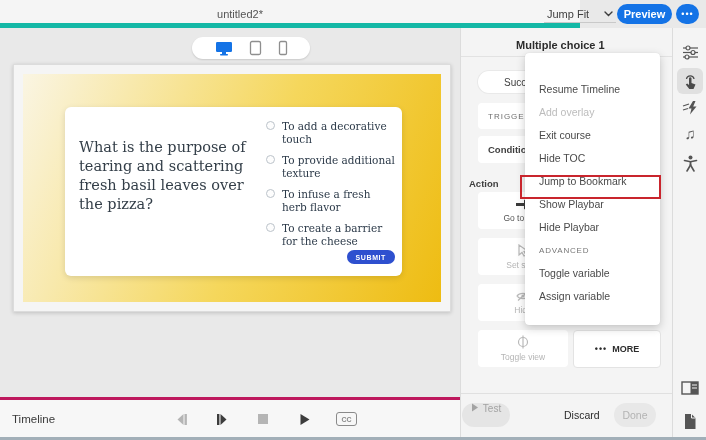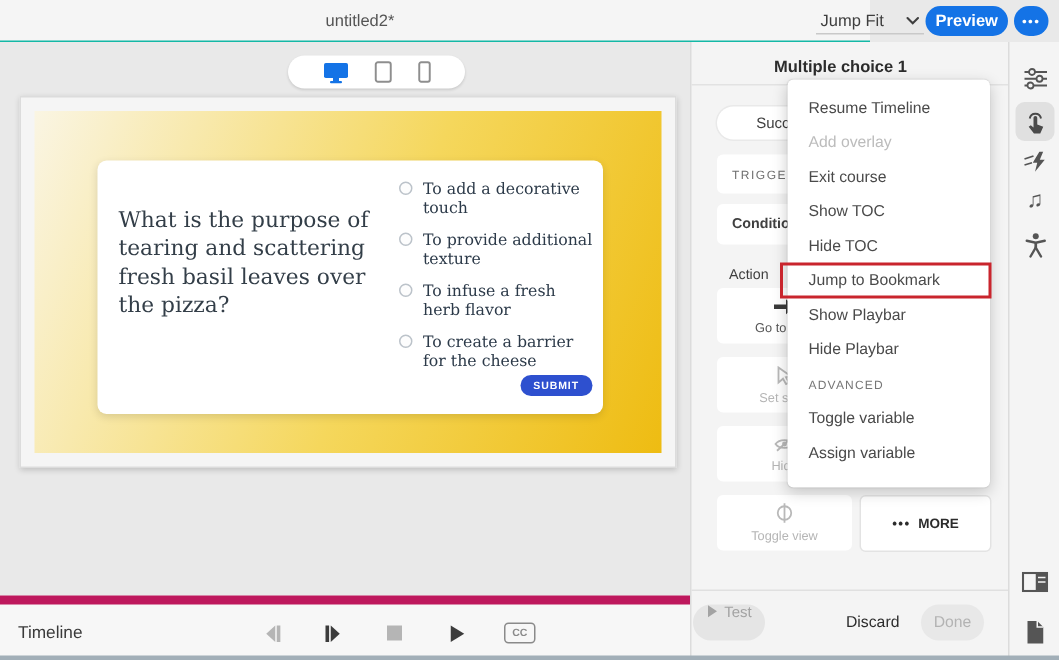--- a/index.html
+++ b/index.html
@@ -2,21 +2,21 @@
 <html><head>
 <meta charset="utf-8">
 <style>
   * { margin:0; padding:0; box-sizing:border-box; }
   body { background:#cfcfcf; font-family:"Liberation Sans", sans-serif; }
   .app { position:relative; width:706px; height:440px; background:#e9e9e9; overflow:hidden;
          font-family:"Liberation Sans", sans-serif; }
 
   
   .topbar { position:absolute; left:0; top:0; width:580px; height:28px; background:#f5f5f5;
-            border-bottom:1px solid #14b8a6; z-index:30; }
+            border-bottom:5px solid #14b8a6; z-index:30; }
   .doc-title { position:absolute; left:160px; top:8px; width:160px; text-align:center;
                font-size:11px; color:#545454; }
   .bestfit { position:absolute; left:544px; top:5px; width:72px; height:18px;
              border-bottom:1px solid #c9c9c9; display:flex; align-items:center;
              justify-content:space-between; padding:0 3px; cursor:pointer; }
   .bestfit-label { font-size:11px; color:#3e3e3e; }
   .btn-preview { position:absolute; left:617px; top:4px; width:55px; height:20px;
                  background:#1473e6; border-radius:11px; color:#fff; font-size:11px;
                  font-weight:bold; display:flex; align-items:center; justify-content:center; }
   .btn-more-top { position:absolute; left:676px; top:4px; width:23px; height:20px;
@@ -41,42 +41,42 @@
   .option { display:flex; gap:7px; cursor:pointer; }
   .radio { width:9px; height:9px; border:1px solid #bcc3ca; border-radius:50%; flex:none;
            margin-top:1px; background:#fdfdfd; }
   .option-text { font-family:"DejaVu Serif", serif; font-size:10.5px; line-height:13px; color:#2c3a49; }
   .submit-btn { position:absolute; right:7px; bottom:12px; height:14px; padding:0 9px;
                 background:#2e50cf; border-radius:8px; color:#fff; font-size:7px; font-weight:bold;
                 letter-spacing:.6px; display:flex; align-items:center; }
 
   
   .timelinebar { position:absolute; left:0; top:397px; width:460px; height:43px; background:#f7f7f7;
-                 border-top:6px solid #be185d; }
+                 border-top:3px solid #be185d; }
   .tl-label { position:absolute; left:12px; top:13px; font-size:11.5px; color:#3a3a3a; }
   .tl-controls { position:absolute; left:172px; top:11px; display:flex; gap:23px; align-items:center; }
   .tl-btn { width:18px; height:16px; display:flex; align-items:center; justify-content:center; }
   .cc-box { width:21px; height:14px; border:1.5px solid #8a8a8a; border-radius:3px; color:#8a8a8a;
             font-size:7px; font-weight:bold; display:flex; align-items:center; justify-content:center; }
 
   
   .panel { position:absolute; left:460px; top:28px; width:212px; height:412px; background:#f4f4f4;
            border-left:1px solid #dcdcdc; }
   .panel-header { position:absolute; left:18px; top:11px; font-size:11px; font-weight:bold; color:#2c2c2c;margin-left:37px; }
   .panel-divider { position:absolute; left:0; top:28px; width:212px; height:1px; background:#e2e2e2; }
   .success-pill { position:absolute; left:17px; top:43px; width:90px; height:22px; background:#fff;
                   border-radius:11px; font-size:10px; color:#404040; display:flex; align-items:center;
                   justify-content:center; box-shadow:0 0 0 1px #e9e9e9; }
   .trigger-box { position:absolute; left:17px; top:75px; width:90px; height:26px; background:#fff;
                  border-radius:4px; display:flex; align-items:center; padding-left:10px;
                  font-size:8px; letter-spacing:1px; color:#6e6e6e; }
   .conditions-box { position:absolute; left:17px; top:108px; width:90px; height:27px; background:#fff;
                     border-radius:4px; display:flex; align-items:center; padding-left:10px;
                     font-size:9.5px; font-weight:bold; color:#3f3f3f; }
-  .action-label { position:absolute; left:25px; top:150px; font-size:9.5px; font-weight:normal; color:#3f3f3f; }
+  .action-label { position:absolute; left:8px; top:150px; font-size:9.5px; font-weight:bold; color:#3f3f3f; }
   .tile { position:absolute; left:17px; width:90px; height:37px; background:#fff; border-radius:4px;
           display:flex; flex-direction:column; align-items:center; justify-content:center; gap:3px; }
   .tile-label { font-size:8.5px; color:#555; white-space:nowrap; }
   .tile.disabled .tile-label { color:#b5b5b5; }
   .more-tile { position:absolute; left:112px; top:302px; width:88px; height:38px; background:#fff;
                border:1px solid #e3e3e3; border-radius:4px; display:flex; align-items:center;
                justify-content:center; gap:5px; font-size:9px; font-weight:bold; color:#2c2c2c; }
   .more-dots { font-size:9px; letter-spacing:1px; color:#2c2c2c; }
   .panel-footer-divider { position:absolute; left:0; top:365px; width:212px; height:1px; background:#e0e0e0; }
   .test-btn { position:absolute; left:1px; top:375px; width:48px; height:24px; border-radius:13px;
@@ -92,21 +92,21 @@
           border-left:1px solid #dcdcdc; }
   .rail-icon { position:absolute; left:8px; width:18px; height:18px; color:#555; display:flex;
                align-items:center; justify-content:center; }
   .rail-active-bg { position:absolute; left:4px; top:40px; width:26px; height:26px; background:#e0e0e0;
                     border-radius:6px; }
   .music-glyph { font-size:15px; color:#555; line-height:18px; }
 
   
   .action-menu { position:absolute; left:525px; top:53px; width:135px; height:272px; background:#fff;
                  border-radius:4px; box-shadow:0 3px 10px rgba(0,0,0,.20), 0 0 1px rgba(0,0,0,.12);
-                 padding-top:8px; overflow:hidden; z-index:20; }
+                 padding-top:25px; overflow:hidden; z-index:20; }
   .menu-item { height:23px; line-height:23px; padding-left:14px; font-size:10.5px; color:#4a4a4a;
                cursor:pointer; white-space:nowrap; }
   .menu-item.disabled { color:#bcbcbc; }
   .menu-item.section { font-size:8px; color:#767676; letter-spacing:.8px; cursor:default; }
   .menu-item.hover { background:#efefef; }
   .red-highlight { position:absolute; left:520px; top:175px; width:141px; height:24px;
                    border:2px solid #c9252d; z-index:21; pointer-events:none; }
 
   .bottom-edge { position:absolute; left:0; top:437px; width:706px; height:3px; background:#a2afb8; z-index:40; }
 </style>
@@ -316,21 +316,20 @@
           <path d="M2 1 H8.5 L12.5 5 V16 H2 Z" fill="#555"></path>
           <path d="M8.5 1 V5 H12.5" fill="none" stroke="#f4f4f4" stroke-width="1"></path>
         </svg>
     </div>
   </div>
 
   <div class="action-menu">
     <div class="menu-item">Resume Timeline</div>
     <div class="menu-item disabled">Add overlay</div>
     <div class="menu-item">Exit course</div>
-    <div class="menu-item">Show TOC</div>
     <div class="menu-item">Hide TOC</div>
     <div class="menu-item">Jump to Bookmark</div>
     <div class="menu-item">Show Playbar</div>
     <div class="menu-item">Hide Playbar</div>
     <div class="menu-item section">ADVANCED</div>
     <div class="menu-item">Toggle variable</div>
     <div class="menu-item">Assign variable</div>
   </div>
   <div class="red-highlight"></div>
 

